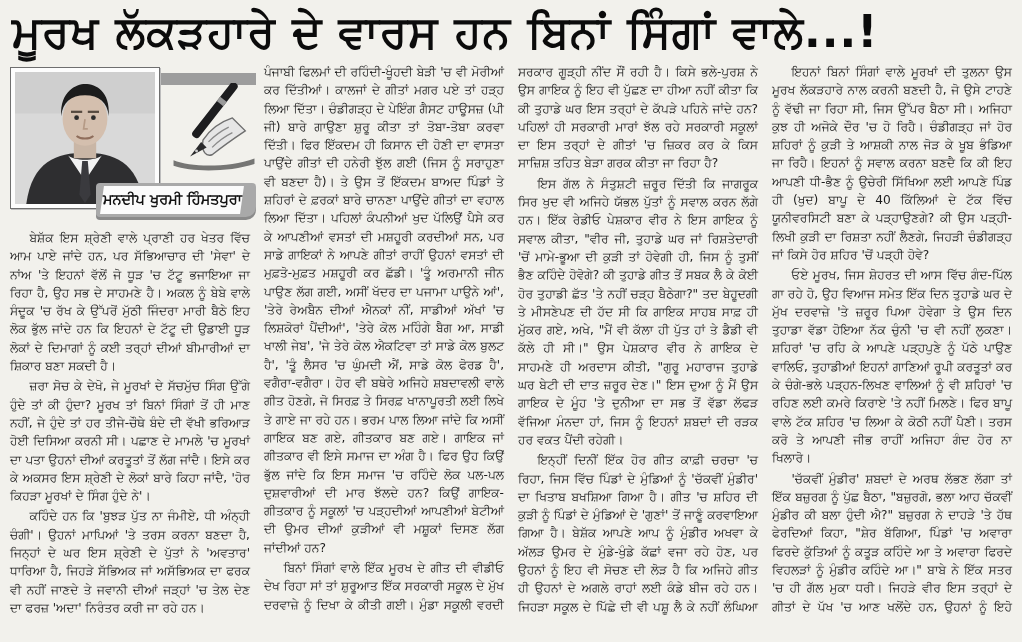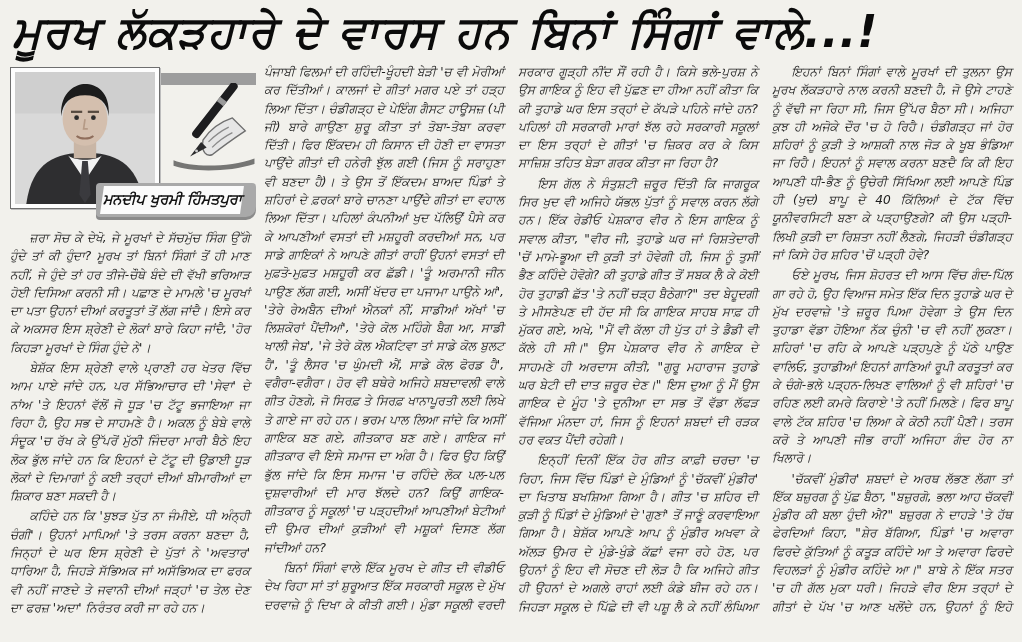--- a/index.html
+++ b/index.html
@@ -9,21 +9,20 @@
   }
   .page{
     position:relative;
     width:1022px;height:642px;
     margin:0 auto;
     background:#f2f1ec;
     color:#121212;
     overflow:hidden;
     box-sizing:border-box;
     padding:2px 8px 4px 8px;
-    font-style:italic;
   }
   .headline{
     font-size:44px;
     font-weight:bold;
     line-height:1.25;
     letter-spacing:1px;
     color:#0b0b0b;
     white-space:nowrap;
     padding:2px 0 0 4px;
   }
@@ -149,22 +148,22 @@
             <path d="M24,80 L36,64 L42,70 Z" fill="#2a2a2c"></path>
             <circle cx="31" cy="74" r="1.6" fill="#cfcfcf"></circle>
           </svg>
         </div>
         <div class="name-banner">
           <div class="plate">
             <span>ਮਨਦੀਪ ਖੁਰਮੀ ਹਿੰਮਤਪੁਰਾ</span>
           </div>
         </div>
       </div>
+      <p class="ind">ਬੇਸ਼ੱਕ ਇਸ ਸ਼੍ਰੇਣੀ ਵਾਲੇ ਪ੍ਰਾਣੀ ਹਰ ਖੇਤਰ ਵਿੱਚ ਆਮ ਪਾਏ ਜਾਂਦੇ ਹਨ, ਪਰ ਸੱਭਿਆਚਾਰ ਦੀ 'ਸੇਵਾ' ਦੇ ਨਾਂਅ 'ਤੇ ਇਹਨਾਂ ਵੱਲੋਂ ਜੋ ਧੂੜ 'ਚ ਟੱਟੂ ਭਜਾਇਆ ਜਾ ਰਿਹਾ ਹੈ, ਉਹ ਸਭ ਦੇ ਸਾਹਮਣੇ ਹੈ। ਅਕਲ ਨੂੰ ਬੇਬੇ ਵਾਲੇ ਸੰਦੂਕ 'ਚ ਰੱਖ ਕੇ ਉੱਪਰੋਂ ਮੁੱਠੀ ਜਿੰਦਰਾ ਮਾਰੀ ਬੈਠੇ ਇਹ ਲੋਕ ਭੁੱਲ ਜਾਂਦੇ ਹਨ ਕਿ ਇਹਨਾਂ ਦੇ ਟੱਟੂ ਦੀ ਉਡਾਈ ਧੂੜ ਲੋਕਾਂ ਦੇ ਦਿਮਾਗਾਂ ਨੂੰ ਕਈ ਤਰ੍ਹਾਂ ਦੀਆਂ ਬੀਮਾਰੀਆਂ ਦਾ ਸ਼ਿਕਾਰ ਬਣਾ ਸਕਦੀ ਹੈ।</p>
       <p class="ind">ਜ਼ਰਾ ਸੋਚ ਕੇ ਦੇਖੋ, ਜੇ ਮੂਰਖਾਂ ਦੇ ਸੱਚਮੁੱਚ ਸਿੰਗ ਉੱਗੇ ਹੁੰਦੇ ਤਾਂ ਕੀ ਹੁੰਦਾ? ਮੂਰਖ ਤਾਂ ਬਿਨਾਂ ਸਿੰਗਾਂ ਤੋਂ ਹੀ ਮਾਣ ਨਹੀਂ, ਜੇ ਹੁੰਦੇ ਤਾਂ ਹਰ ਤੀਜੇ-ਚੌਥੇ ਬੰਦੇ ਦੀ ਵੱਖੀ ਭਰਿਆੜ ਹੋਈ ਦਿਸਿਆ ਕਰਨੀ ਸੀ। ਪਛਾਣ ਦੇ ਮਾਮਲੇ 'ਚ ਮੂਰਖਾਂ ਦਾ ਪਤਾ ਉਹਨਾਂ ਦੀਆਂ ਕਰਤੂਤਾਂ ਤੋਂ ਲੱਗ ਜਾਂਦੈ। ਇਸੇ ਕਰ ਕੇ ਅਕਸਰ ਇਸ ਸ਼੍ਰੇਣੀ ਦੇ ਲੋਕਾਂ ਬਾਰੇ ਕਿਹਾ ਜਾਂਦੈ, 'ਹੋਰ ਕਿਹੜਾ ਮੂਰਖਾਂ ਦੇ ਸਿੰਗ ਹੁੰਦੇ ਨੇ'।</p>
-      <p class="ind">ਬੇਸ਼ੱਕ ਇਸ ਸ਼੍ਰੇਣੀ ਵਾਲੇ ਪ੍ਰਾਣੀ ਹਰ ਖੇਤਰ ਵਿੱਚ ਆਮ ਪਾਏ ਜਾਂਦੇ ਹਨ, ਪਰ ਸੱਭਿਆਚਾਰ ਦੀ 'ਸੇਵਾ' ਦੇ ਨਾਂਅ 'ਤੇ ਇਹਨਾਂ ਵੱਲੋਂ ਜੋ ਧੂੜ 'ਚ ਟੱਟੂ ਭਜਾਇਆ ਜਾ ਰਿਹਾ ਹੈ, ਉਹ ਸਭ ਦੇ ਸਾਹਮਣੇ ਹੈ। ਅਕਲ ਨੂੰ ਬੇਬੇ ਵਾਲੇ ਸੰਦੂਕ 'ਚ ਰੱਖ ਕੇ ਉੱਪਰੋਂ ਮੁੱਠੀ ਜਿੰਦਰਾ ਮਾਰੀ ਬੈਠੇ ਇਹ ਲੋਕ ਭੁੱਲ ਜਾਂਦੇ ਹਨ ਕਿ ਇਹਨਾਂ ਦੇ ਟੱਟੂ ਦੀ ਉਡਾਈ ਧੂੜ ਲੋਕਾਂ ਦੇ ਦਿਮਾਗਾਂ ਨੂੰ ਕਈ ਤਰ੍ਹਾਂ ਦੀਆਂ ਬੀਮਾਰੀਆਂ ਦਾ ਸ਼ਿਕਾਰ ਬਣਾ ਸਕਦੀ ਹੈ।</p>
       <p class="ind">ਕਹਿੰਦੇ ਹਨ ਕਿ 'ਬੁਝੜ ਪੁੱਤ ਨਾ ਜੰਮੀਏ, ਧੀ ਅੰਨ੍ਹੀ ਚੰਗੀ'। ਉਹਨਾਂ ਮਾਪਿਆਂ 'ਤੇ ਤਰਸ ਕਰਨਾ ਬਣਦਾ ਹੈ, ਜਿਨ੍ਹਾਂ ਦੇ ਘਰ ਇਸ ਸ਼੍ਰੇਣੀ ਦੇ ਪੁੱਤਾਂ ਨੇ 'ਅਵਤਾਰ' ਧਾਰਿਆ ਹੈ, ਜਿਹੜੇ ਸੱਭਿਅਕ ਜਾਂ ਅਸੱਭਿਅਕ ਦਾ ਫਰਕ ਵੀ ਨਹੀਂ ਜਾਣਦੇ ਤੇ ਜਵਾਨੀ ਦੀਆਂ ਜੜ੍ਹਾਂ 'ਚ ਤੇਲ ਦੇਣ ਦਾ ਫਰਜ਼ 'ਅਦਾ' ਨਿਰੰਤਰ ਕਰੀ ਜਾ ਰਹੇ ਹਨ।</p>
 
     </div>
 
     <div class="col">
       <p>ਪੰਜਾਬੀ ਫਿਲਮਾਂ ਦੀ ਰਹਿੰਦੀ-ਖੂੰਹਦੀ ਬੇੜੀ 'ਚ ਵੀ ਮੋਰੀਆਂ ਕਰ ਦਿੱਤੀਆਂ। ਕਾਲਜਾਂ ਦੇ ਗੀਤਾਂ ਮਗਰ ਪਏ ਤਾਂ ਹੜ੍ਹ ਲਿਆ ਦਿੱਤਾ। ਚੰਡੀਗੜ੍ਹ ਦੇ ਪੇਇੰਗ ਗੈਸਟ ਹਾਊਸਜ਼ (ਪੀ ਜੀ) ਬਾਰੇ ਗਾਉਣਾ ਸ਼ੁਰੂ ਕੀਤਾ ਤਾਂ ਤੋਬਾ-ਤੋਬਾ ਕਰਵਾ ਦਿੱਤੀ। ਫਿਰ ਇੱਕਦਮ ਹੀ ਕਿਸਾਨ ਦੀ ਹੋਣੀ ਦਾ ਵਾਸਤਾ ਪਾਉਂਦੇ ਗੀਤਾਂ ਦੀ ਹਨੇਰੀ ਝੁੱਲ ਗਈ (ਜਿਸ ਨੂੰ ਸਰਾਹੁਣਾ ਵੀ ਬਣਦਾ ਹੈ)। ਤੇ ਉਸ ਤੋਂ ਇੱਕਦਮ ਬਾਅਦ ਪਿੰਡਾਂ ਤੇ ਸ਼ਹਿਰਾਂ ਦੇ ਫ਼ਰਕਾਂ ਬਾਰੇ ਚਾਨਣਾ ਪਾਉਂਦੇ ਗੀਤਾਂ ਦਾ ਵਹਾਲ ਲਿਆ ਦਿੱਤਾ। ਪਹਿਲਾਂ ਕੰਪਨੀਆਂ ਖੁਦ ਪੱਲਿਉਂ ਪੈਸੇ ਕਰ ਕੇ ਆਪਣੀਆਂ ਵਸਤਾਂ ਦੀ ਮਸ਼ਹੂਰੀ ਕਰਦੀਆਂ ਸਨ, ਪਰ ਸਾਡੇ ਗਾਇਕਾਂ ਨੇ ਆਪਣੇ ਗੀਤਾਂ ਰਾਹੀਂ ਉਹਨਾਂ ਵਸਤਾਂ ਦੀ ਮੁਫ਼ਤੋ-ਮੁਫ਼ਤ ਮਸ਼ਹੂਰੀ ਕਰ ਛੱਡੀ। 'ਤੂੰ ਅਰਮਾਨੀ ਜੀਨ ਪਾਉਣ ਲੱਗ ਗਈ, ਅਸੀਂ ਖੱਦਰ ਦਾ ਪਜਾਮਾ ਪਾਉਨੇ ਆਂ', 'ਤੇਰੇ ਰੇਅਬੈਨ ਦੀਆਂ ਐਨਕਾਂ ਨੀਂ, ਸਾਡੀਆਂ ਅੱਖਾਂ 'ਚ ਲਿਸ਼ਕੋਰਾਂ ਪੈਂਦੀਆਂ', 'ਤੇਰੇ ਕੋਲ ਮਹਿੰਗੇ ਬੈਗ ਆ, ਸਾਡੀ ਖਾਲੀ ਜੇਬ', 'ਜੇ ਤੇਰੇ ਕੋਲ ਐਕਟਿਵਾ ਤਾਂ ਸਾਡੇ ਕੋਲ ਬੁਲਟ ਹੈ', 'ਤੂੰ ਲੈਸਰ 'ਚ ਘੁੰਮਦੀ ਐਂ, ਸਾਡੇ ਕੋਲ ਫੋਰਡ ਹੈ', ਵਗੈਰਾ-ਵਗੈਰਾ। ਹੋਰ ਵੀ ਬਥੇਰੇ ਅਜਿਹੇ ਸ਼ਬਦਾਵਲੀ ਵਾਲੇ ਗੀਤ ਹੋਣਗੇ, ਜੋ ਸਿਰਫ਼ ਤੇ ਸਿਰਫ਼ ਖਾਨਾਪੂਰਤੀ ਲਈ ਲਿਖੇ ਤੇ ਗਾਏ ਜਾ ਰਹੇ ਹਨ। ਭਰਮ ਪਾਲ ਲਿਆ ਜਾਂਦੇ ਕਿ ਅਸੀਂ ਗਾਇਕ ਬਣ ਗਏ, ਗੀਤਕਾਰ ਬਣ ਗਏ। ਗਾਇਕ ਜਾਂ ਗੀਤਕਾਰ ਵੀ ਇਸੇ ਸਮਾਜ ਦਾ ਅੰਗ ਹੈ। ਫਿਰ ਉਹ ਕਿਉਂ ਭੁੱਲ ਜਾਂਦੇ ਕਿ ਇਸ ਸਮਾਜ 'ਚ ਰਹਿੰਦੇ ਲੋਕ ਪਲ-ਪਲ ਦੁਸ਼ਵਾਰੀਆਂ ਦੀ ਮਾਰ ਝੱਲਦੇ ਹਨ? ਕਿਉਂ ਗਾਇਕ-ਗੀਤਕਾਰ ਨੂੰ ਸਕੂਲਾਂ 'ਚ ਪੜ੍ਹਦੀਆਂ ਆਪਣੀਆਂ ਬੇਟੀਆਂ ਦੀ ਉਮਰ ਦੀਆਂ ਕੁੜੀਆਂ ਵੀ ਮਸ਼ੂਕਾਂ ਦਿਸਣ ਲੱਗ ਜਾਂਦੀਆਂ ਹਨ?</p>
       <p class="ind">ਬਿਨਾਂ ਸਿੰਗਾਂ ਵਾਲੇ ਇੱਕ ਮੂਰਖ ਦੇ ਗੀਤ ਦੀ ਵੀਡੀਓ ਦੇਖ ਰਿਹਾ ਸਾਂ ਤਾਂ ਸ਼ੁਰੂਆਤ ਇੱਕ ਸਰਕਾਰੀ ਸਕੂਲ ਦੇ ਮੁੱਖ ਦਰਵਾਜ਼ੇ ਨੂੰ ਦਿਖਾ ਕੇ ਕੀਤੀ ਗਈ। ਮੁੰਡਾ ਸਕੂਲੀ ਵਰਦੀ 'ਚ ਹੈ ਤੇ ਕੁੜੀ ਫੋਨ 'ਤੇ ਗੱਲ ਕਰਦੀ ਦਿਖਾਈ ਗਈ, ਤੇ ਉਹ ਵੀ ਪਿੰਡ ਦੀ ਕੁੜੀ। ਸੰਘਣੀ ਵਸੋਂ ਵਾਲੇ ਪਿੰਡ ਦੇ ਕੋਠੇ ਟੱਪਦਾ ਮੁੰਡਾ ਕੁੜੀ ਕੋਲ ਪਹੁੰਚਦਾ ਹੈ। ਕੁੜੀ ਦੇ ਕੱਪੜੇ ਅਜਿਹੇ ਪਾਏ ਹੋਏ ਹਨ, ਜਿੰਨੇ ਕੁ ਤੈਰਾਕੀ ਦੇ ਖਿਡਾਰੀਆਂ ਦੇ ਪਾਏ ਹੁੰਦੇ ਹਨ। ਇਹ ਸਭ ਕੁਝ ਸ਼ਰੇਆਮ ਟੈਲੀਵਿਜ਼ਨ 'ਤੇ ਚੱਲ ਰਿਹਾ ਹੈ, ਪਰ ਮੋਤੀਆਂ ਵਾਲੀ</p>
     </div>
 
     <div class="col">

